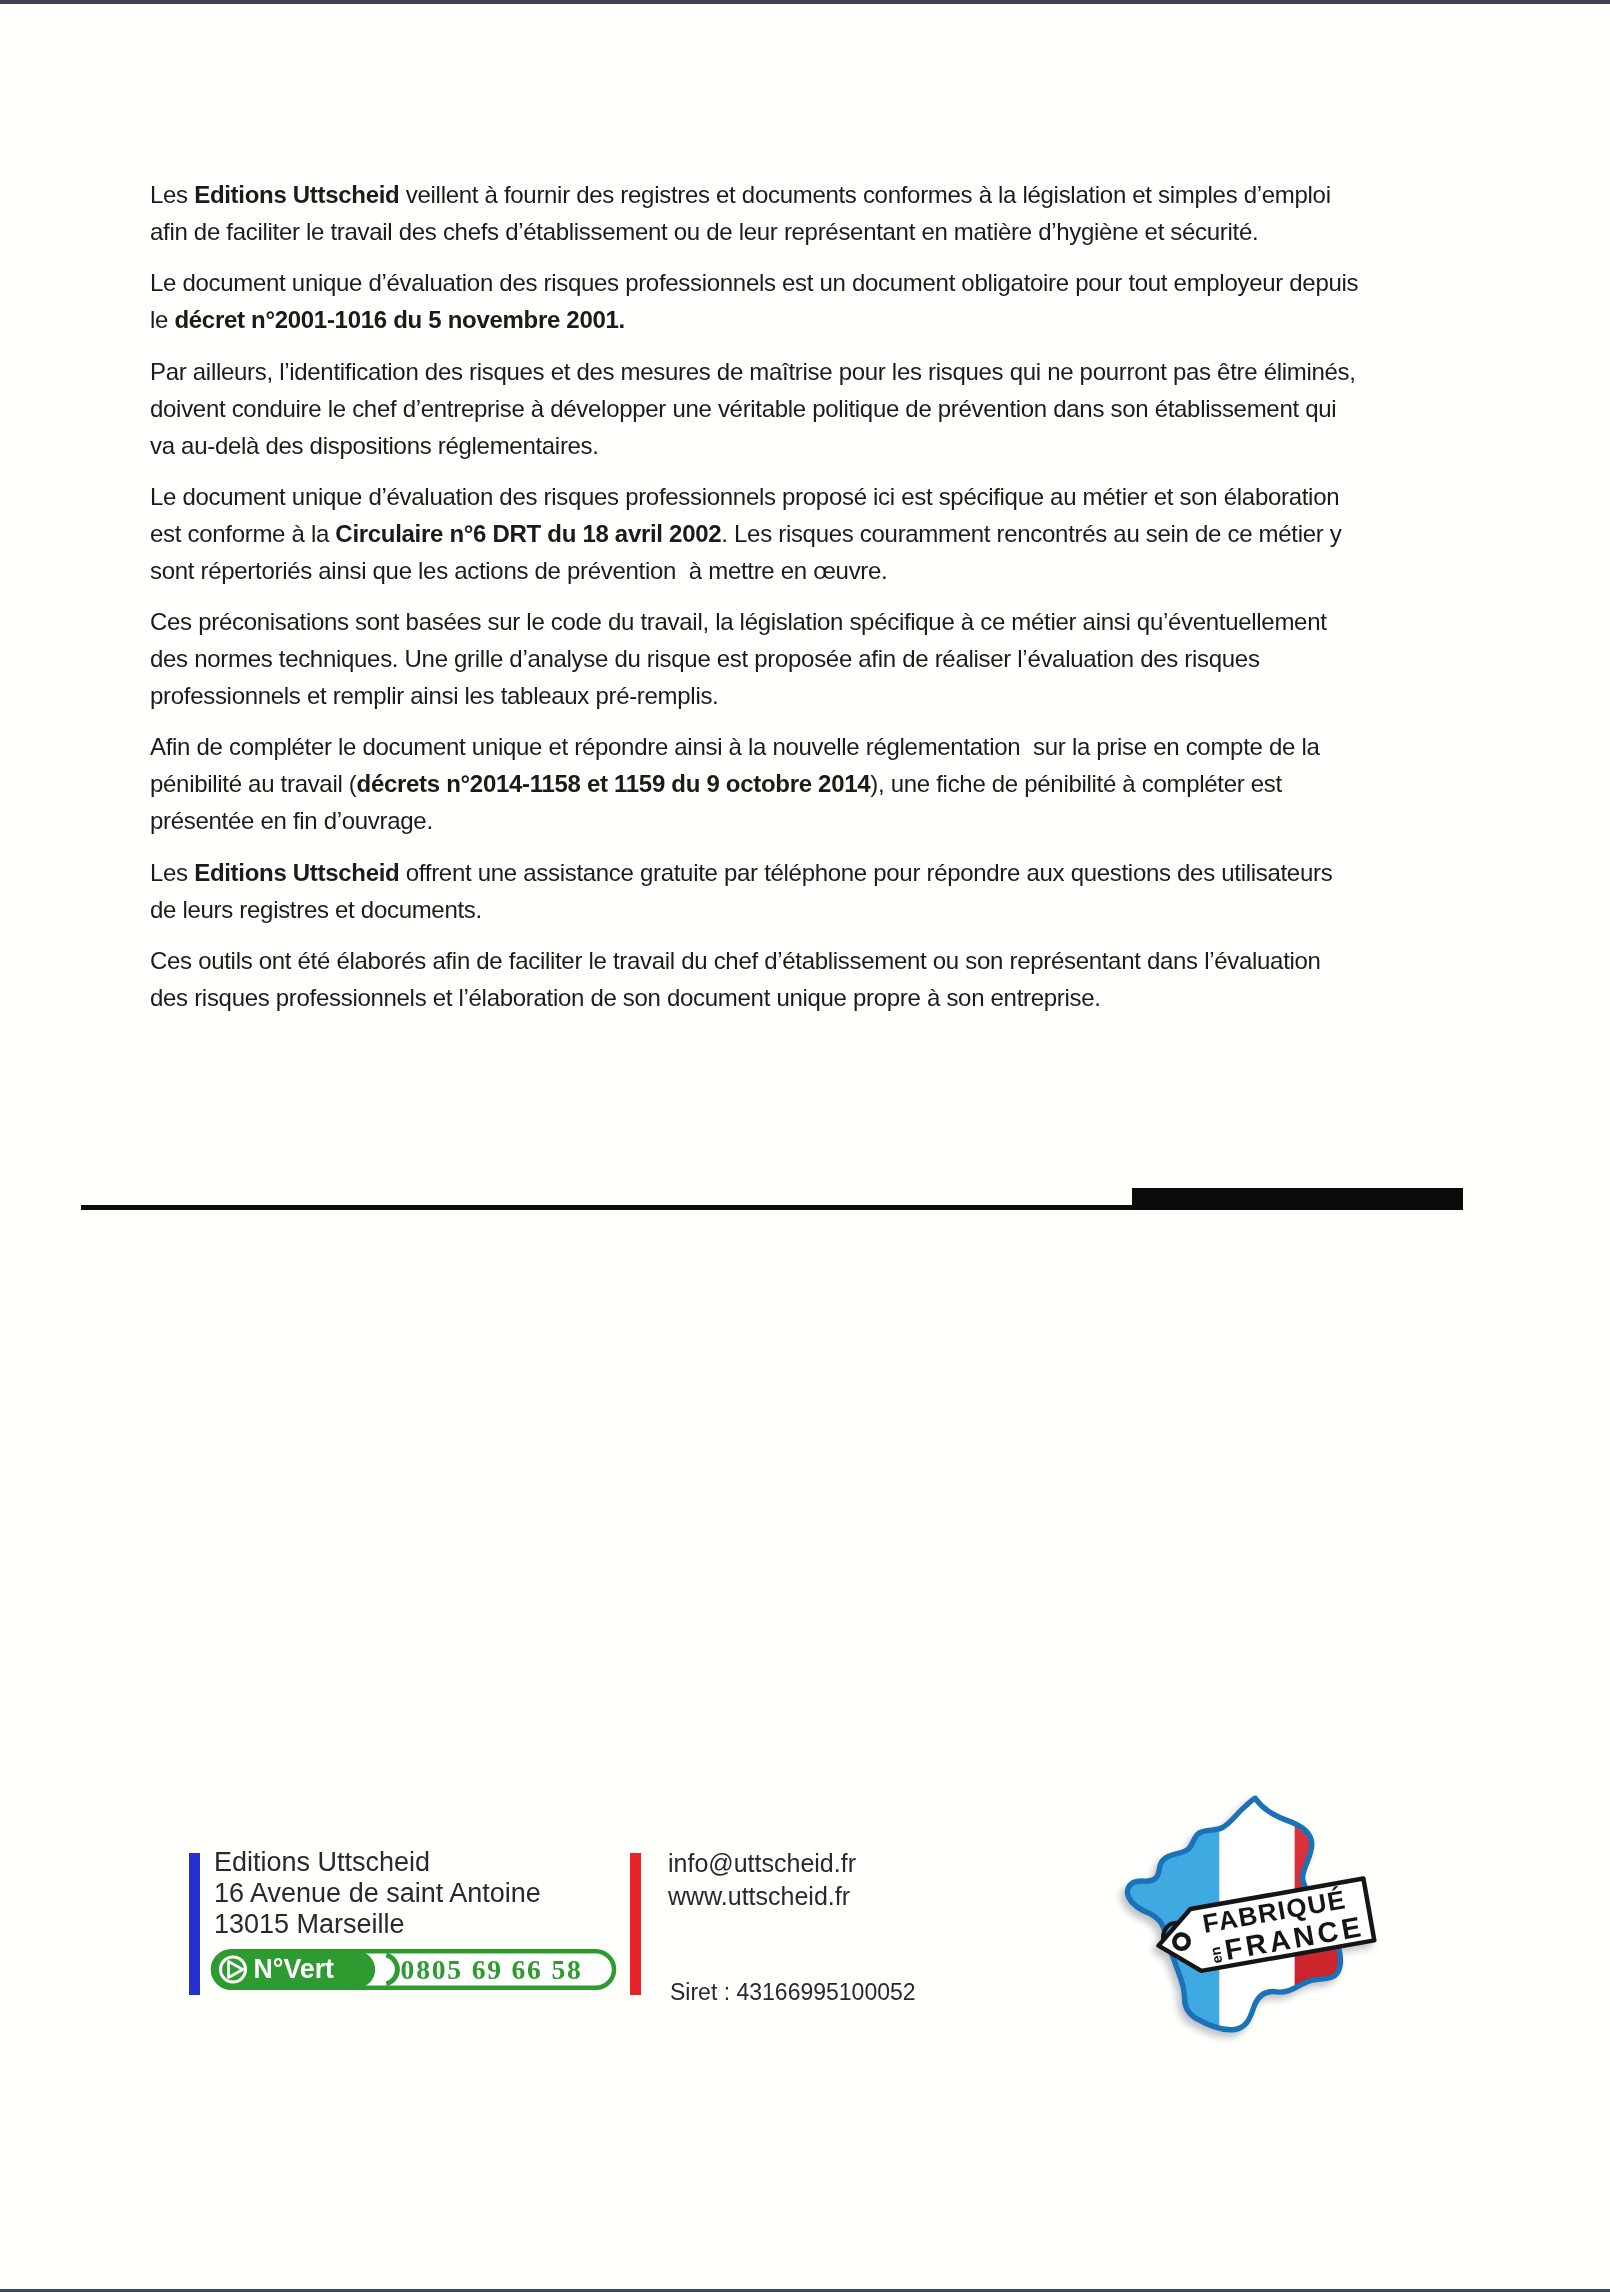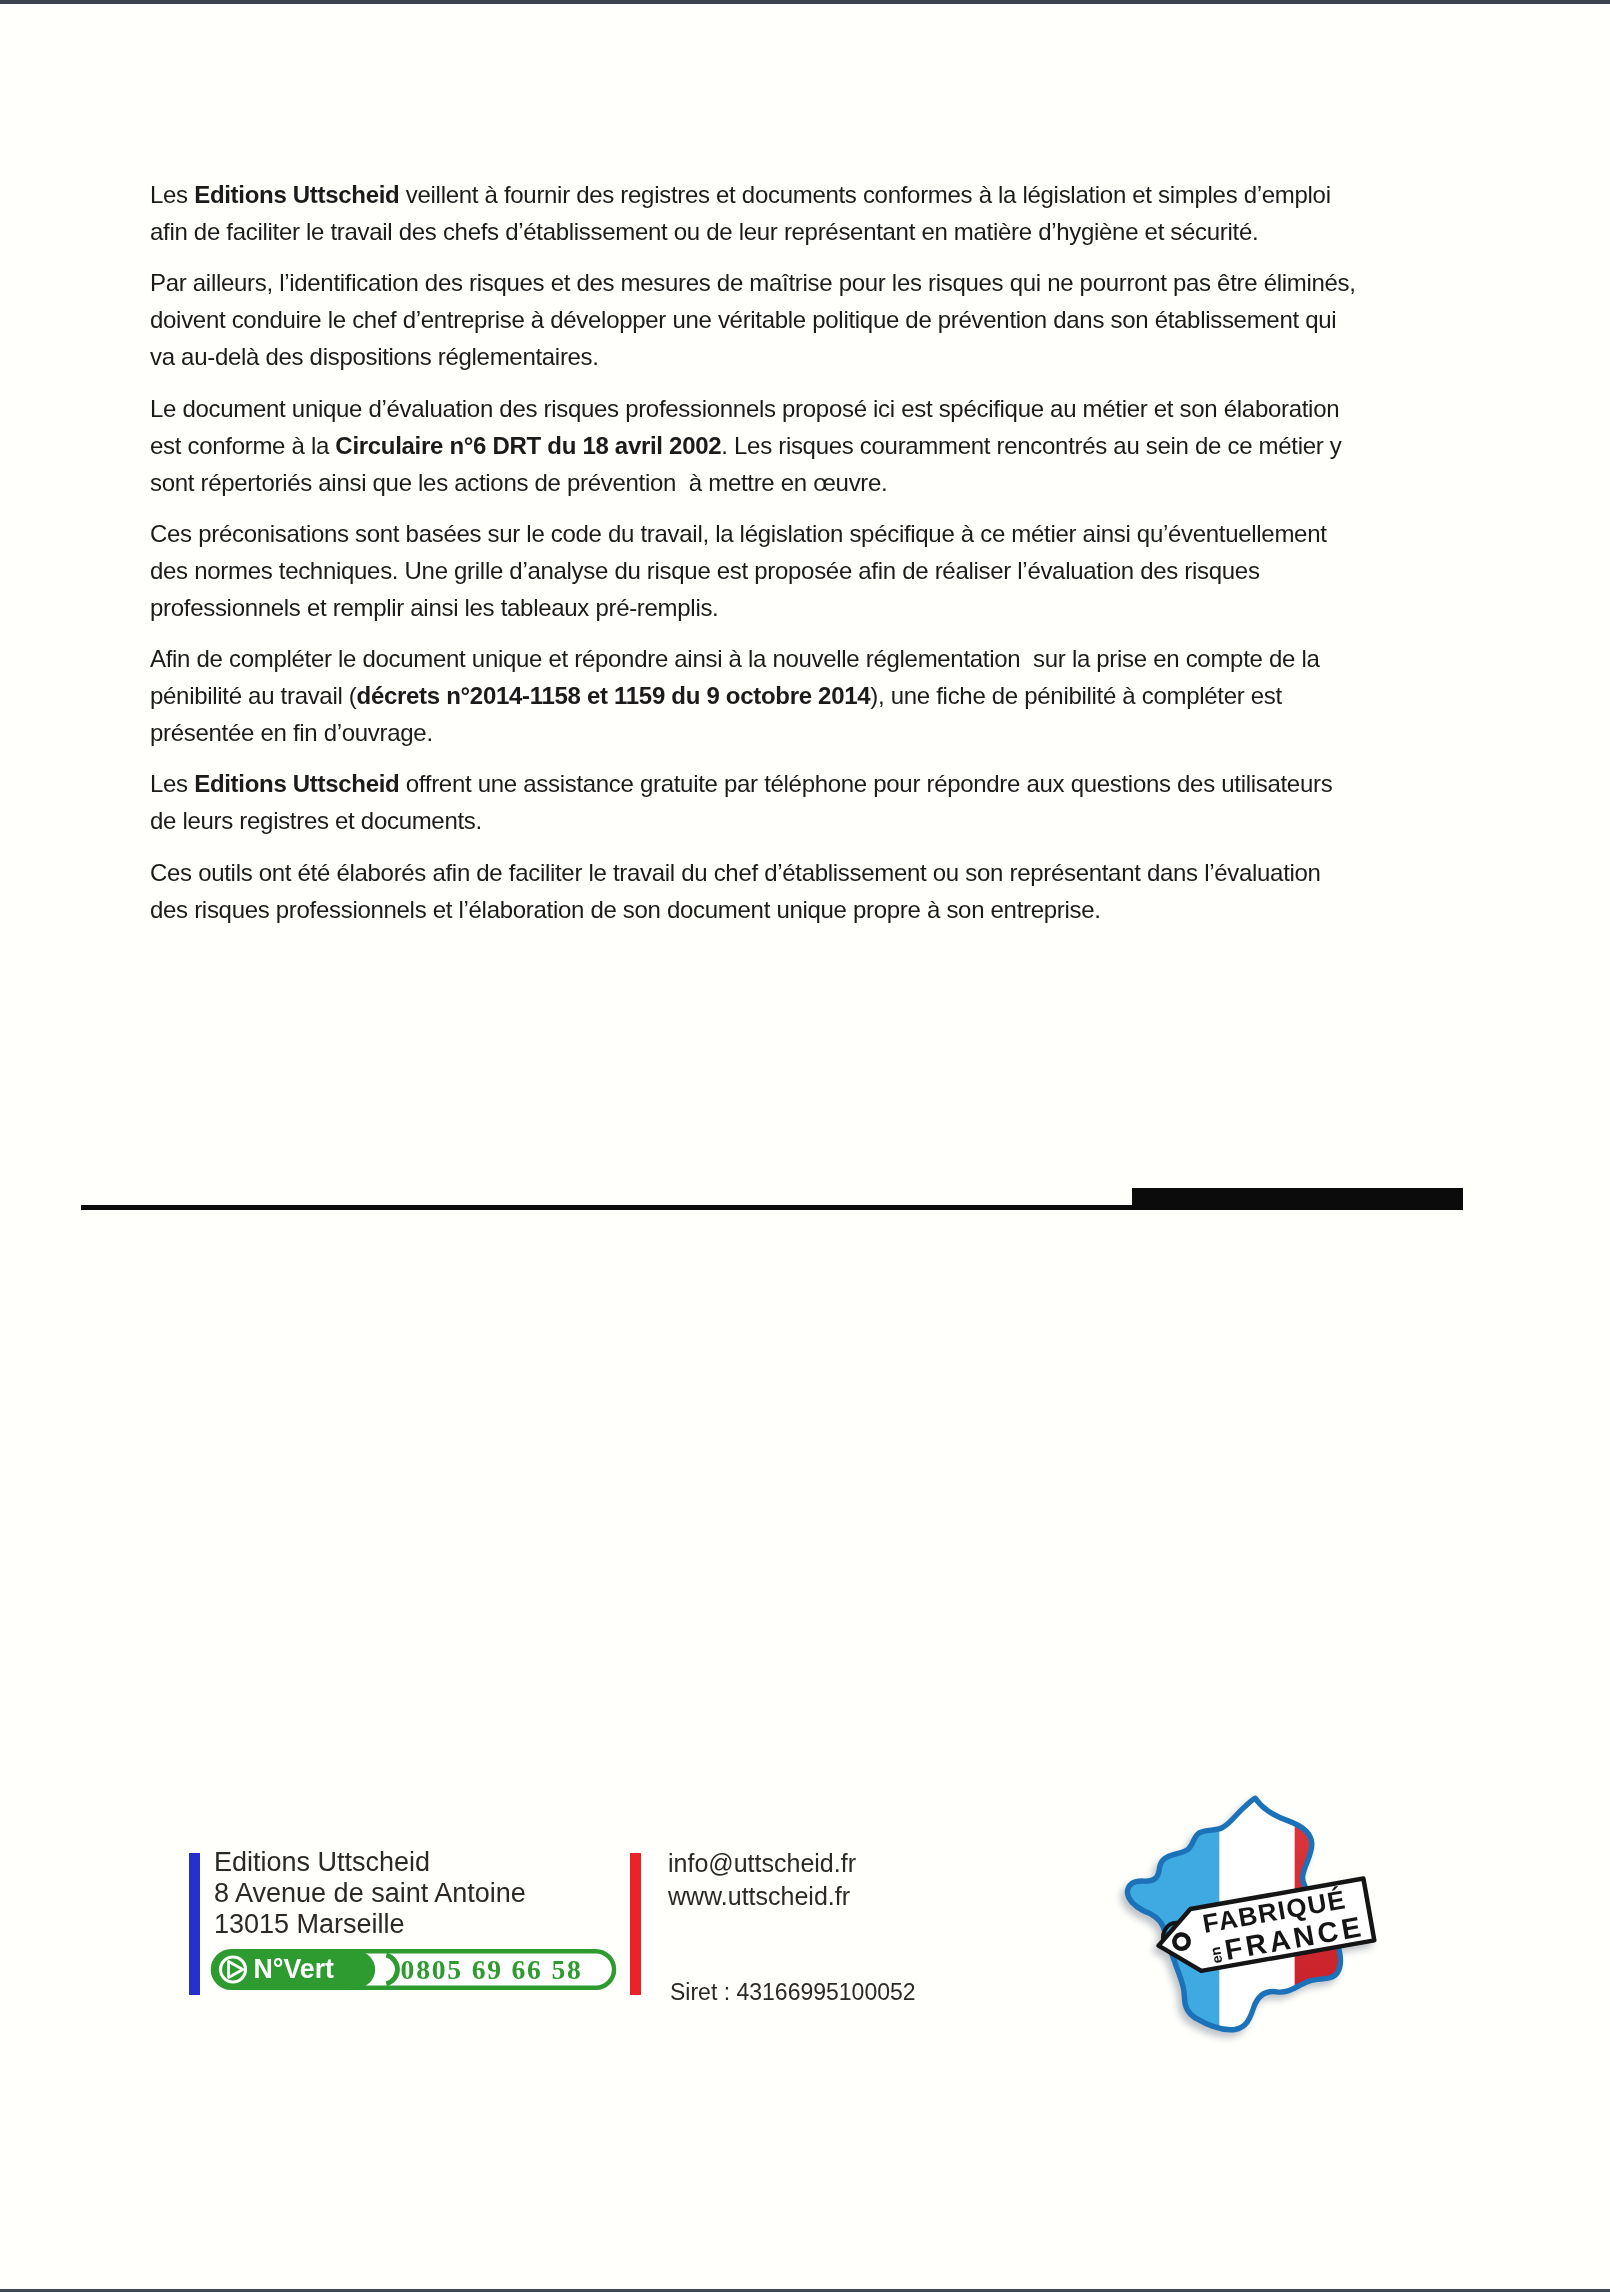--- a/index.html
+++ b/index.html
@@ -48,20 +48,22 @@
 </head>
 <body>
 
 <div class="page">
 
   <div class="edge top"></div>
 
   <div class="body-text">
       <p><span>Les </span><span class="b">Editions Uttscheid</span><span> veillent à fournir des registres et documents conformes à la législation et simples d’emploi
 afin de faciliter le travail des chefs d’établissement ou de leur représentant en matière d’hygiène et sécurité.</span></p>
+      <p><span>Le document unique d’évaluation des risques professionnels est un document obligatoire pour tout employeur depuis
+le </span><span class="b">décret n°2001-1016 du 5 novembre 2001.</span></p>
       <p><span>Par ailleurs, l’identification des risques et des mesures de maîtrise pour les risques qui ne pourront pas être éliminés,
 doivent conduire le chef d’entreprise à développer une véritable politique de prévention dans son établissement qui
 va au-delà des dispositions réglementaires.</span></p>
       <p><span>Le document unique d’évaluation des risques professionnels proposé ici est spécifique au métier et son élaboration
 est conforme à la </span><span class="b">Circulaire n°6 DRT du 18 avril 2002</span><span>. Les risques couramment rencontrés au sein de ce métier y
 sont répertoriés ainsi que les actions de prévention  à mettre en œuvre.</span></p>
       <p><span>Ces préconisations sont basées sur le code du travail, la législation spécifique à ce métier ainsi qu’éventuellement
 des normes techniques. Une grille d’analyse du risque est proposée afin de réaliser l’évaluation des risques
 professionnels et remplir ainsi les tableaux pré-remplis.</span></p>
       <p><span>Afin de compléter le document unique et répondre ainsi à la nouvelle réglementation  sur la prise en compte de la
@@ -72,21 +74,21 @@
       <p><span>Ces outils ont été élaborés afin de faciliter le travail du chef d’établissement ou son représentant dans l’évaluation
 des risques professionnels et l’élaboration de son document unique propre à son entreprise.</span></p>
     </div>
 
   <div class="divider-line"></div>
   <div class="divider-bar"></div>
 
   <div class="vbar blue"></div>
   <div class="address">
     <div>Editions Uttscheid</div>
-    <div>8 Avenue de saint Antoine</div>
+    <div>16 Avenue de saint Antoine</div>
     <div>13015 Marseille</div>
   </div>
 
   <svg class="pill" viewBox="0 0 455 46">
     <rect x="2.5" y="2.5" width="450" height="41" rx="20.5" fill="#ffffff" stroke="#2d9b2f" stroke-width="5"></rect>
     <rect x="2.5" y="2.5" width="182" height="41" rx="20.5" fill="#2d9b2f"></rect>
     <path d="M197,7 A16.5,16.5 0 0 1 197,39" fill="none" stroke="#2d9b2f" stroke-width="5.5"></path>
     <circle cx="25" cy="23" r="14" fill="none" stroke="#ffffff" stroke-width="3.5"></circle>
     <path d="M20,14 L20,32 L36,23 Z" fill="#2d9b2f" stroke="#ffffff" stroke-width="3" stroke-linejoin="round"></path>
     <text x="48" y="33" font-family="Liberation Sans, sans-serif" font-size="30" font-weight="bold" fill="#ffffff">N°Vert</text>

